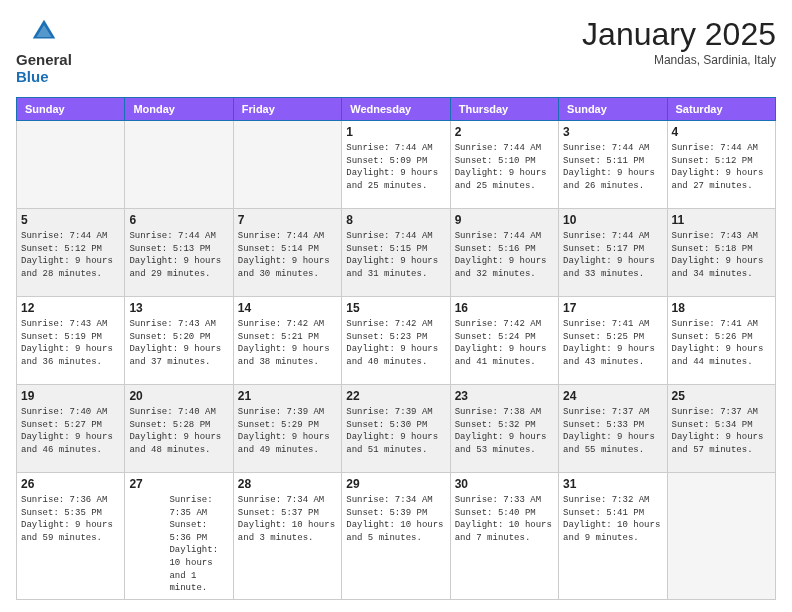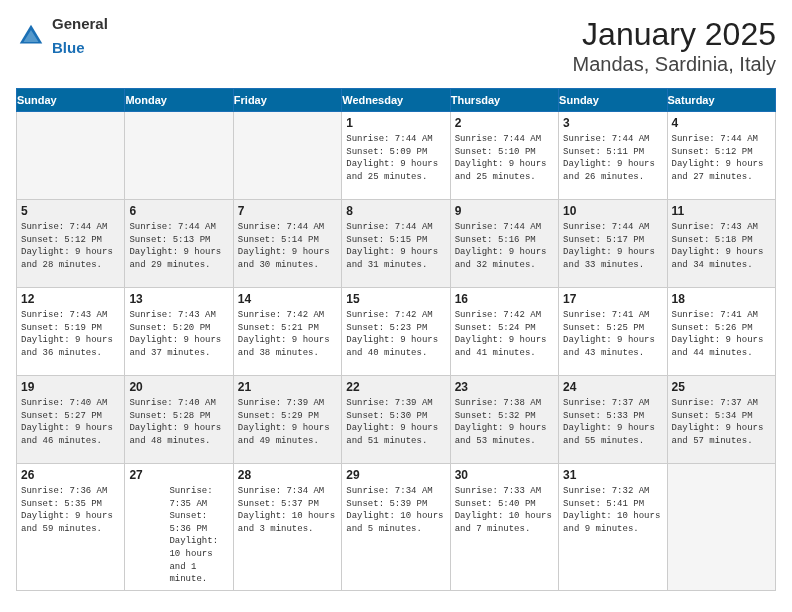--- a/index.html
+++ b/index.html
@@ -13,64 +13,64 @@
     .header-area {
       display: flex;
       justify-content: space-between;
       align-items: flex-start;
       margin-bottom: 12px;
     }
     .logo {
       display: flex;
       align-items: center;
       gap: 6px;
+      flex-direction: column;
     }
     .logo-text {
       display: flex;
       flex-direction: column;
       line-height: 1.1;
     }
     .logo-general {
       font-size: 15px;
       font-weight: bold;
       color: #333;
     }
     .logo-blue {
       font-size: 15px;
       font-weight: bold;
       color: #1a6fb5;
-      margin-top: 7px;
     }
     .logo-icon {
       width: 30px;
       height: 30px;
     }
     .title-area {
       text-align: right;
     }
     .month-title {
       font-size: 32px;
       font-weight: normal;
       color: #222;
     }
     .location-title {
-      font-size: 20px;
+      font-size: 12px;
       color: #444;
     }
     .calendar-table {
       width: 100%;
       border-collapse: collapse;
       table-layout: fixed;
     }
     .calendar-table th {
-      background-color: #0369a1;
+      background-color: #8b5cf6;
       color: #fff;
       font-size: 11px;
       font-weight: bold;
-      padding: 5px 0;
+      padding: 5px 8px;
       text-align: left;
       border: 1px solid #1a6fb5;
     }
     .calendar-table td {
       border: 1px solid #ccc;
       vertical-align: top;
       padding: 4px 4px;
       font-size: 9.5px;
       color: #333;
       height: 88px;

